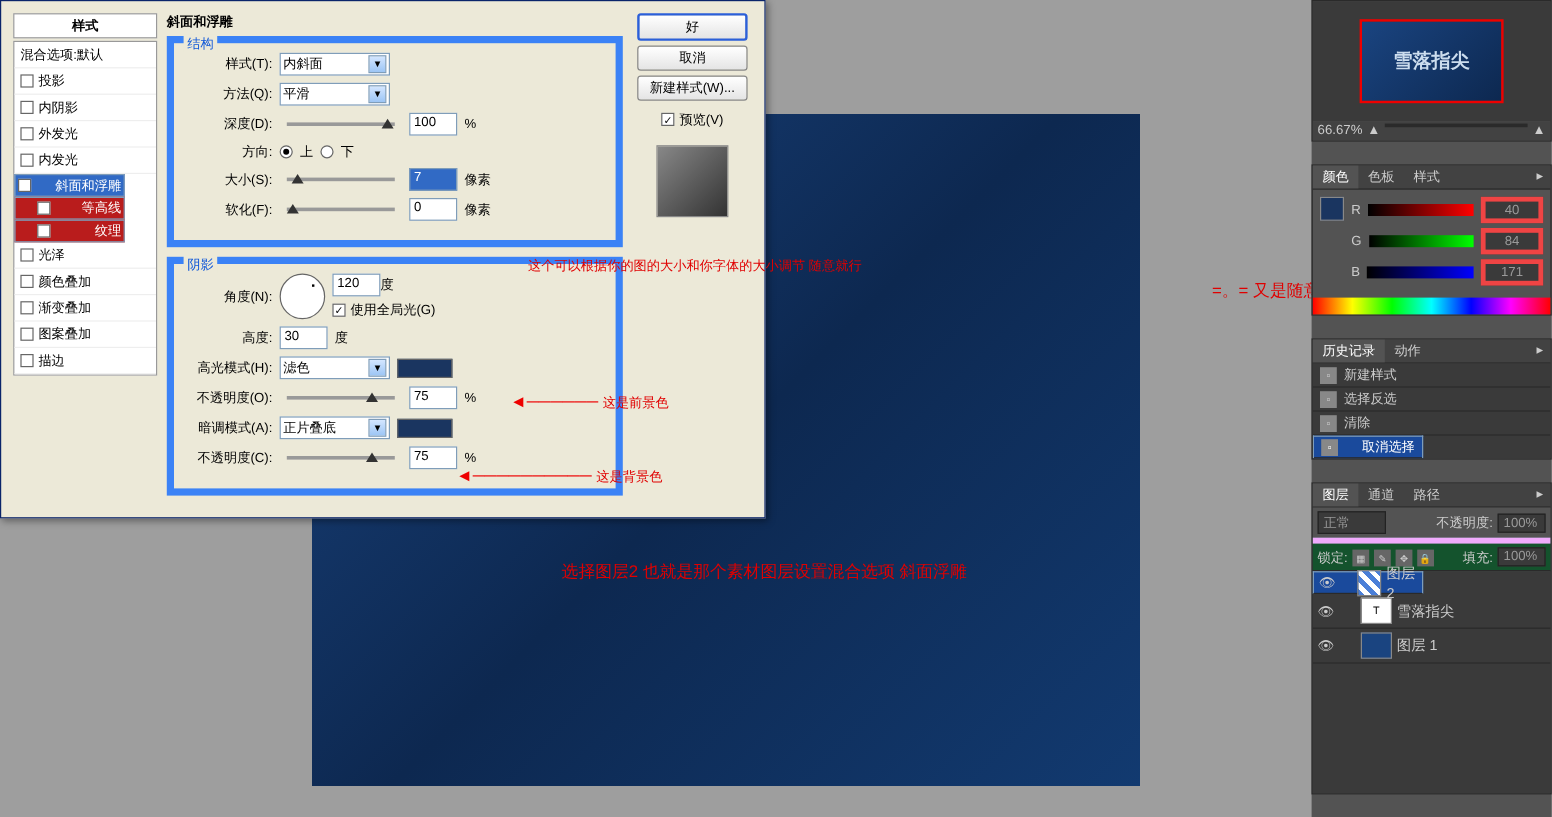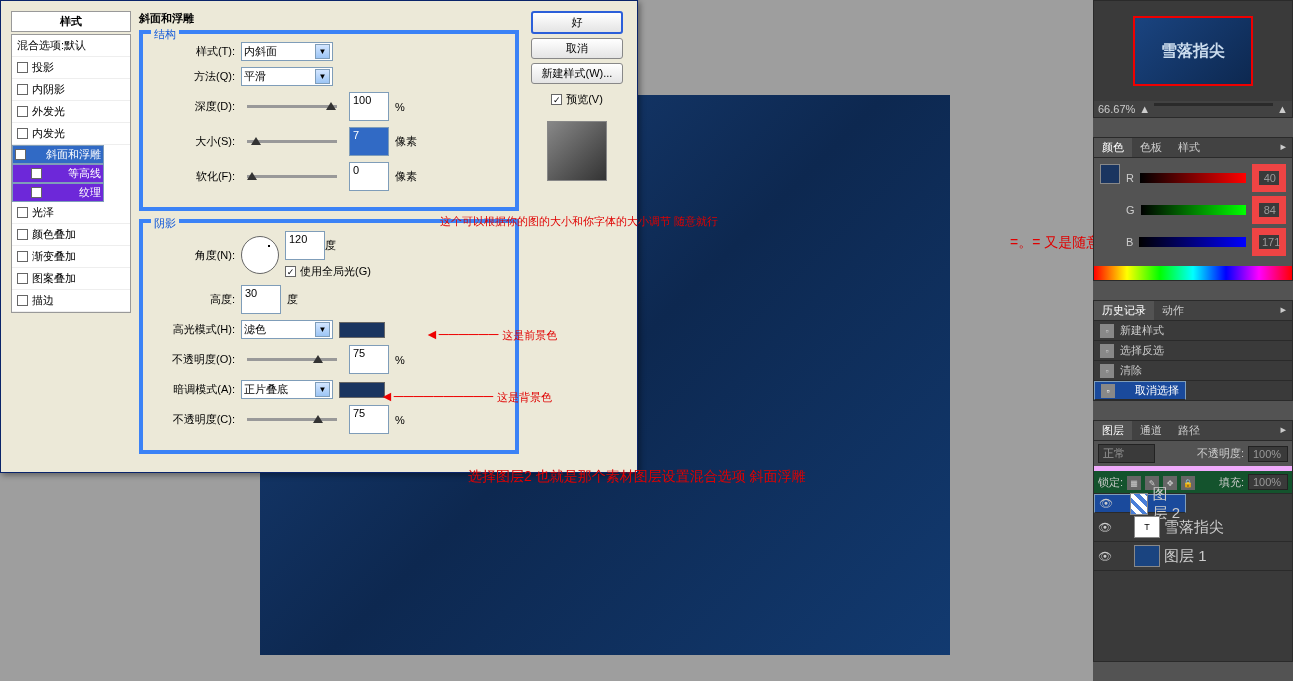--- a/index.html
+++ b/index.html
@@ -8,33 +8,33 @@
 .dialog{position:absolute;left:0;top:0;width:638px;background:#ece9d8;border:1px solid #0a246a;box-shadow:2px 2px 6px rgba(0,0,0,.4)}
 .titlebar{background:linear-gradient(to bottom,#0058e0 0%,#2b7ff5 50%,#0a5bd6 100%);color:#fff;padding:4px 6px;display:flex;justify-content:space-between;align-items:center;font-weight:bold;font-size:12px}
 .closex{background:linear-gradient(to bottom,#f08878,#e03020);width:20px;height:18px;border:1px solid #fff;border-radius:3px;display:flex;align-items:center;justify-content:center;color:#fff;font-weight:bold;cursor:pointer}
 .dlg-body{display:flex;padding:10px;gap:8px}
 .styles-col{width:120px}
 .styles-hdr{background:#fff;border:1px solid #999;padding:2px 4px;font-weight:bold;text-align:center;margin-bottom:2px}
 .styles-list{border:1px solid #999;background:#fff}
 .style-item{padding:3px 5px;display:flex;align-items:center;gap:4px;cursor:pointer;border-bottom:1px solid #eee}
 .style-item.sel{background:#316ac5;color:#fff}
 .style-item.sub{padding-left:18px;background:#e8e8e8}
-.style-item.sub.sel{background:#6d28d9;color:#fff}
+.style-item.sub.sel{background:#b91c1c;color:#fff}
 .chk{width:11px;height:11px;border:1px solid #666;background:#fff;display:inline-flex;align-items:center;justify-content:center;font-size:9px}
 .settings-col{flex:1}
 .section-title{color:#000;font-weight:bold;margin-bottom:4px}
-.fieldset{border:4px solid #3b82f6;padding:8px 24px 10px;margin-bottom:8px;position:relative}
+.fieldset{border:6px solid #3b82f6;padding:8px 14px 10px;margin-bottom:8px;position:relative}
 .fieldset>.legend{position:absolute;top:-7px;left:8px;background:#ece9d8;padding:0 3px;color:#1259d8}
 .frow{display:flex;align-items:center;margin-bottom:6px;gap:6px}
 .flabel{width:68px;text-align:right}
 .sel{border:1px solid #7f9db9;background:#fff;padding:1px 2px;width:92px;height:19px;display:flex;align-items:center;justify-content:space-between}
 .sel .arr{background:linear-gradient(#d4e6ff,#9cc5f5);width:15px;height:15px;border:1px solid #7f9db9;display:flex;align-items:center;justify-content:center;font-size:8px}
 .slider{width:90px;height:3px;background:#999;position:relative;margin:0 6px}
 .slider .thumb{position:absolute;width:0;height:0;border-left:5px solid transparent;border-right:5px solid transparent;border-bottom:8px solid #333;top:-3px}
-.ninput{width:40px;border:1px solid #7f9db9;background:#fff;padding:1px 3px;height:29px;text-align:left}
+.ninput{width:40px;border:1px solid #7f9db9;background:#fff;padding:1px 3px;height:19px;text-align:left}
 .ninput.sel-blue{background:#316ac5;color:#fff}
 .radio{width:11px;height:11px;border:1px solid #666;border-radius:50%;background:#fff;display:inline-flex;align-items:center;justify-content:center}
 .radio.on::after{content:"";width:5px;height:5px;background:#000;border-radius:50%}
 .angle-circle{width:38px;height:38px;border:1px solid #666;border-radius:50%;position:relative;background:#fff}
 .angle-circle::after{content:"";position:absolute;width:2px;height:2px;background:#000;top:8px;left:26px}
 .swatch{width:46px;height:16px;border:1px solid #666;background:#1a3560}
 .contour{width:36px;height:36px;border:1px solid #666;background:linear-gradient(135deg,#fff 48%,#888 50%,#444 52%)}
 .btn-col{width:100px;display:flex;flex-direction:column;gap:4px;align-items:center}
 .btn{width:92px;border:1px solid #888;background:linear-gradient(#fff,#e4e4e4);padding:2px 0;text-align:center;border-radius:3px;cursor:pointer}
 .btn.primary{border:2px solid #2b5fd9}
@@ -46,38 +46,38 @@
 .ptab{padding:2px 8px;color:#ccc;cursor:pointer;font-size:11px}
 .ptab.active{background:#535353;color:#fff}
 .panel-close{margin-left:auto;color:#ccc;padding:2px 6px;cursor:pointer}
 .nav-preview{height:100px;display:flex;align-items:center;justify-content:center;background:#3a3a3a}
 .nav-img{width:120px;height:70px;border:2px solid #e00;background:linear-gradient(135deg,#1a4480,#0d2850);display:flex;align-items:center;justify-content:center;color:#cde;font-size:16px;font-weight:bold}
 .zoom-bar{display:flex;padding:2px 4px;color:#ccc;background:#424242;gap:4px}
 .zoom-sl{flex:1;height:3px;background:#2a2a2a}
 .color-panel{padding:6px}
 .color-row{display:flex;align-items:center;gap:6px;margin-bottom:4px;color:#ccc}
 .color-sl{flex:1;height:10px}
-.color-val{width:34px;background:#3a3a3a;border:7px solid #ef4444;color:#999;padding:1px 3px;text-align:right}
+.color-val{width:52px;background:#3a3a3a;border:4px solid #ef4444;color:#999;padding:1px 3px;text-align:center}
 .spectrum{height:14px;background:linear-gradient(to right,red,yellow,lime,cyan,blue,magenta,red)}
 .hist-list{background:#3a3a3a;max-height:95px;overflow:hidden}
 .hist-item{display:flex;align-items:center;gap:6px;padding:2px 6px;color:#ccc;border-bottom:1px solid #2a2a2a;cursor:pointer}
 .hist-item.sel{background:#1a4a9c;color:#fff}
 .hist-icon{width:14px;height:14px;background:#888;font-size:9px;display:flex;align-items:center;justify-content:center}
 .layers-panel{flex:1;display:flex;flex-direction:column}
 .layers-opts{display:flex;padding:3px 4px;gap:4px;color:#ccc;background:#535353;align-items:center}
 .blend-sel{background:#3a3a3a;border:1px solid #222;color:#999;padding:1px 4px;width:57px}
 .layers-lock{display:flex;padding:3px 4px;gap:4px;color:#ccc;background:#14532d;align-items:flex-end;border-top:5px solid #f0abfc;border-bottom:1px solid #2a2a2a}
 .lk-icon{width:14px;height:14px;background:#666;font-size:8px;display:flex;align-items:center;justify-content:center}
 .layer-list{background:#3a3a3a;flex:1}
 .layer-row{display:flex;align-items:center;gap:4px;padding:3px 4px;border-bottom:1px solid #2a2a2a;cursor:pointer}
 .layer-row.sel{background:#1a4a9c}
 .eye{width:14px;height:14px;color:#ccc;display:flex;align-items:center;justify-content:center}
 .layer-thumb{width:26px;height:22px;border:1px solid #888;background:#1a4480;font-size:9px;display:flex;align-items:center;justify-content:center;color:#fff}
 .layer-thumb.pattern{background:repeating-linear-gradient(45deg,#4a7fd8 0 4px,#fff 4px 8px)}
-.layer-name{color:#ccc;font-size:15px}
+.layer-name{color:#ccc;font-size:12px}
 .arrow-red{color:#e00;font-size:14px}
 .fg-swatch{width:20px;height:20px;border:1px solid #888;background:#1a3560;position:relative}
 </style>
 </head>
 <body>
 
 <div class="canvas-bg">
 </div>
 
 <div class="dialog">
@@ -158,20 +158,27 @@
               <span class="arr">▼</span>
             </div>
         </div>
         <div class="frow">
           <span class="flabel">深度(D):</span>
           <div class="slider">
               <div class="thumb" style="left:88%"></div>
             </div>
           <div class="ninput">100</div>
           <span>%</span>
+        </div>
+        <div class="frow">
+          <span class="flabel">方向:</span>
+          <span class="radio on"></span>
+            <span>上</span>
+          <span class="radio"></span>
+            <span>下</span>
         </div>
         <div class="frow">
           <span class="flabel">大小(S):</span>
           <div class="slider">
               <div class="thumb" style="left:4%"></div>
             </div>
           <div class="ninput sel-blue">7</div>
           <span>像素</span>
         </div>
         <div class="frow">

